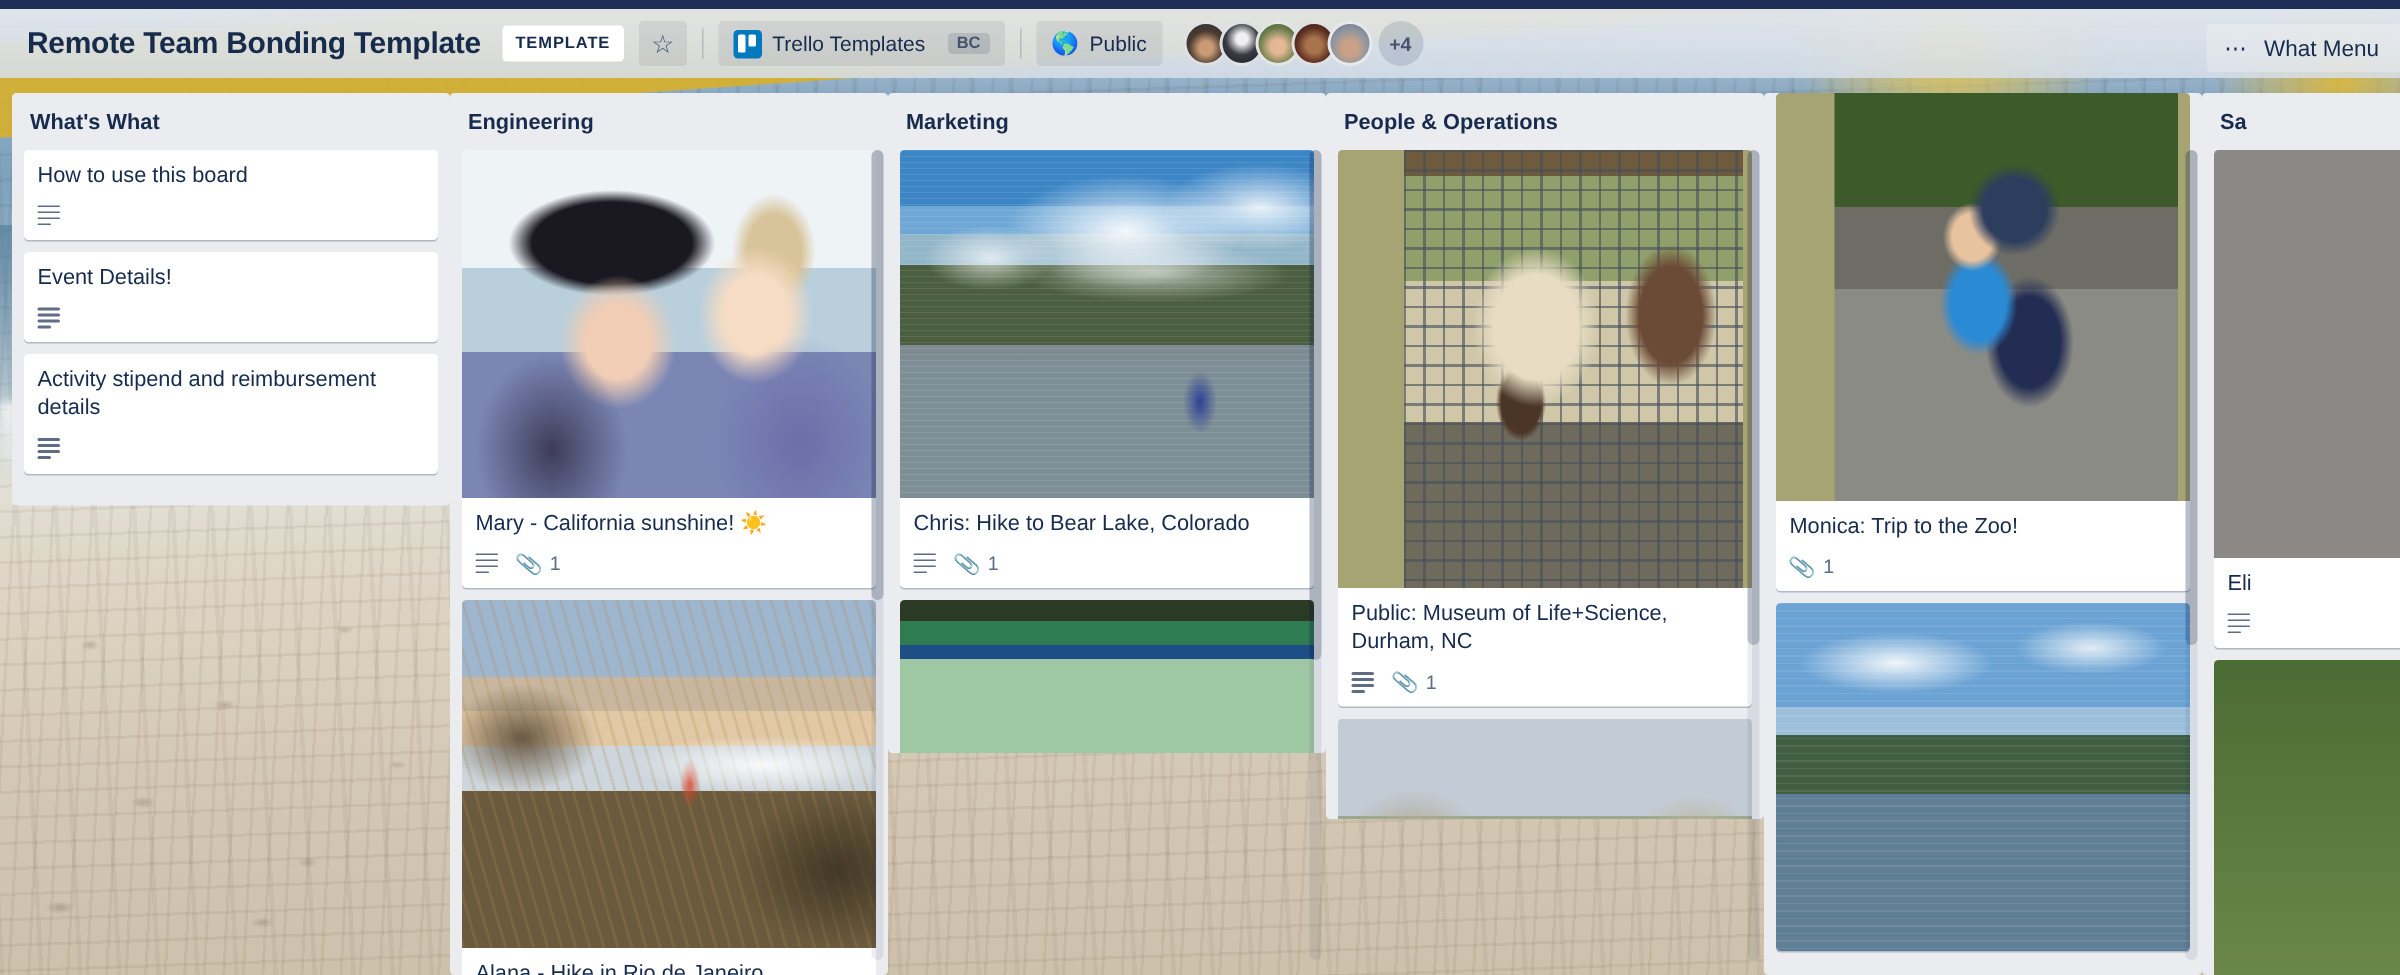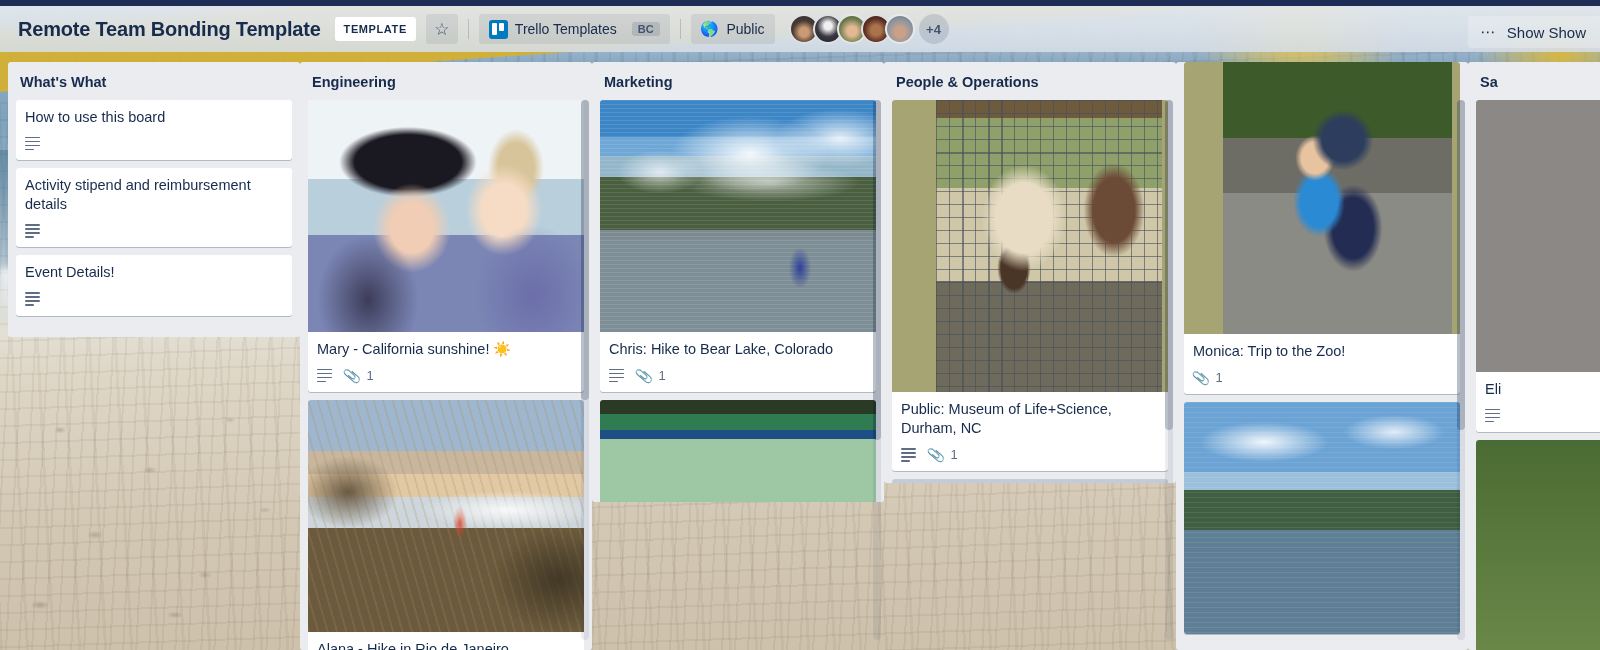--- a/index.html
+++ b/index.html
@@ -314,21 +314,21 @@
     <div class="avatar av2"></div>
     <div class="avatar av3"></div>
     <div class="avatar av4"></div>
     <div class="avatar av5"></div>
     <div class="av-more">+4</div>
   </div>
 </div>
 
 <div id="show-menu">
   <span class="dots">⋯</span>
-  <span>Show Show</span>
+  <span>What Menu</span>
 </div>
 
 <div id="lists">
 
   <div class="list" style="height:275px">
     <div class="list-title">What's What</div>
     <div class="cards">
       <div class="card">
         <div class="card-body">
           <div class="card-title">How to use this board</div>
@@ -339,36 +339,36 @@
                   <span></span>
                   <span></span>
                   <span></span>
                 </span>
             </span>
           </div>
         </div>
       </div>
       <div class="card">
         <div class="card-body">
+          <div class="card-title">Event Details!</div>
+          <div class="card-badges">
+            <span class="badge">
+              <span class="desc-icon">
+                  <span></span>
+                  <span></span>
+                  <span></span>
+                  <span></span>
+                </span>
+            </span>
+          </div>
+        </div>
+      </div>
+      <div class="card">
+        <div class="card-body">
           <div class="card-title">Activity stipend and reimbursement details</div>
-          <div class="card-badges">
-            <span class="badge">
-              <span class="desc-icon">
-                  <span></span>
-                  <span></span>
-                  <span></span>
-                  <span></span>
-                </span>
-            </span>
-          </div>
-        </div>
-      </div>
-      <div class="card">
-        <div class="card-body">
-          <div class="card-title">Event Details!</div>
           <div class="card-badges">
             <span class="badge">
               <span class="desc-icon">
                   <span></span>
                   <span></span>
                   <span></span>
                   <span></span>
                 </span>
             </span>
           </div>
@@ -437,21 +437,21 @@
       </div>
       <div class="card">
         <div class="card-cover cov-parque"></div>
       </div>
     </div>
     <div class="list-scrollbar" style="height:540px">
         <i style="height:340px"></i>
       </div>
   </div>
 
-  <div class="list" style="height:421px">
+  <div class="list" style="height:484px">
     <div class="list-title">People &amp; Operations</div>
     <div class="cards">
       <div class="card">
         <div class="card-cover cov-cows" style="height:292px"></div>
         <div class="card-body">
           <div class="card-title">Public: Museum of Life+Science, Durham, NC</div>
           <div class="card-badges">
             <span class="badge">
               <span class="desc-icon">
                   <span></span>

